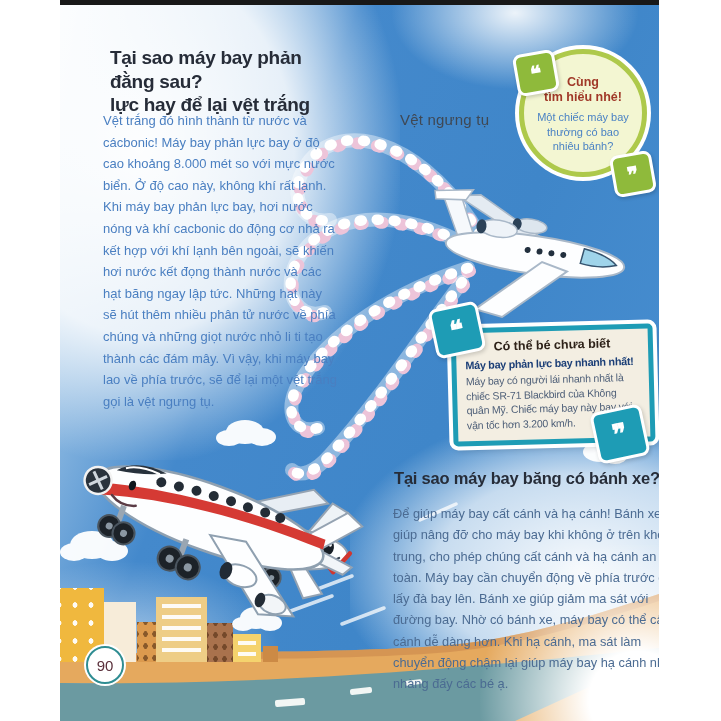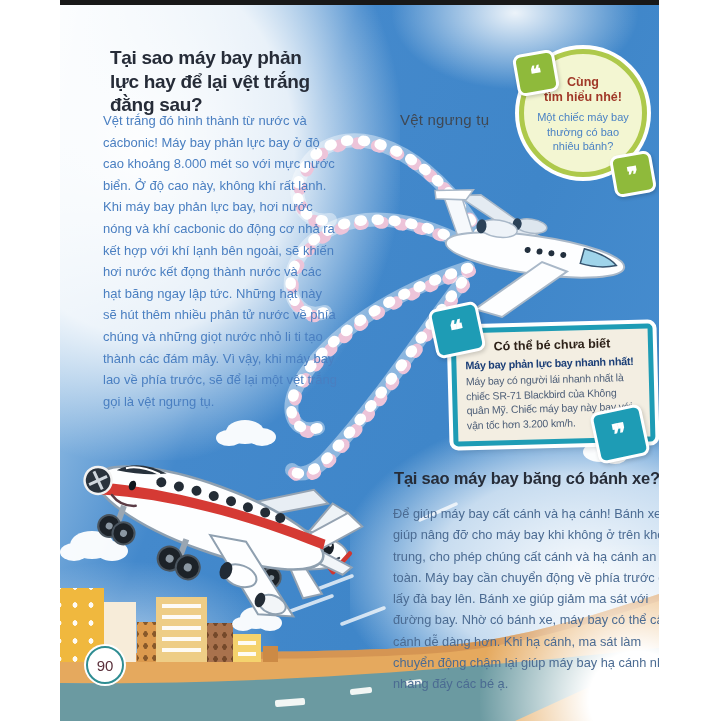--- a/index.html
+++ b/index.html
@@ -232,22 +232,22 @@
         <circle cx="-24" cy="52" r="4" fill="#8b97a2"></circle>
           <circle cx="-4" cy="54" r="4" fill="#8b97a2"></circle>
       </g>
     </g>
   </svg>
 
   <div class="glare"></div>
 
   <div class="h1">
     <div>Tại sao máy bay phản</div>
+    <div>đằng sau?</div>
     <div>lực hay để lại vệt trắng</div>
-    <div>đằng sau?</div>
   </div>
   <div class="para para-1">Vệt trắng đó hình thành từ nước và cácbonic! Máy bay phản lực bay ở độ cao khoảng 8.000 mét so với mực nước biển. Ở độ cao này, không khí rất lạnh. Khi máy bay phản lực bay, hơi nước nóng và khí cacbonic do động cơ nhả ra kết hợp với khí lạnh bên ngoài, sẽ khiến hơi nước kết đọng thành nước và các hạt băng ngay lập tức. Những hạt này sẽ hút thêm nhiều phân tử nước về phía chúng và những giọt nước nhỏ li ti tạo thành các đám mây. Vì vậy, khi máy bay lao về phía trước, sẽ để lại một vệt trắng gọi là vệt ngưng tụ.</div>
   <div class="contrail-label">Vệt ngưng tụ</div>
 
   <div class="bubble">
     <div class="bubble-title">
       <div>Cùng</div>
       <div>tìm hiểu nhé!</div>
     </div>
     <div class="bubble-q">Một chiếc máy bay thường có bao nhiêu bánh?</div>

